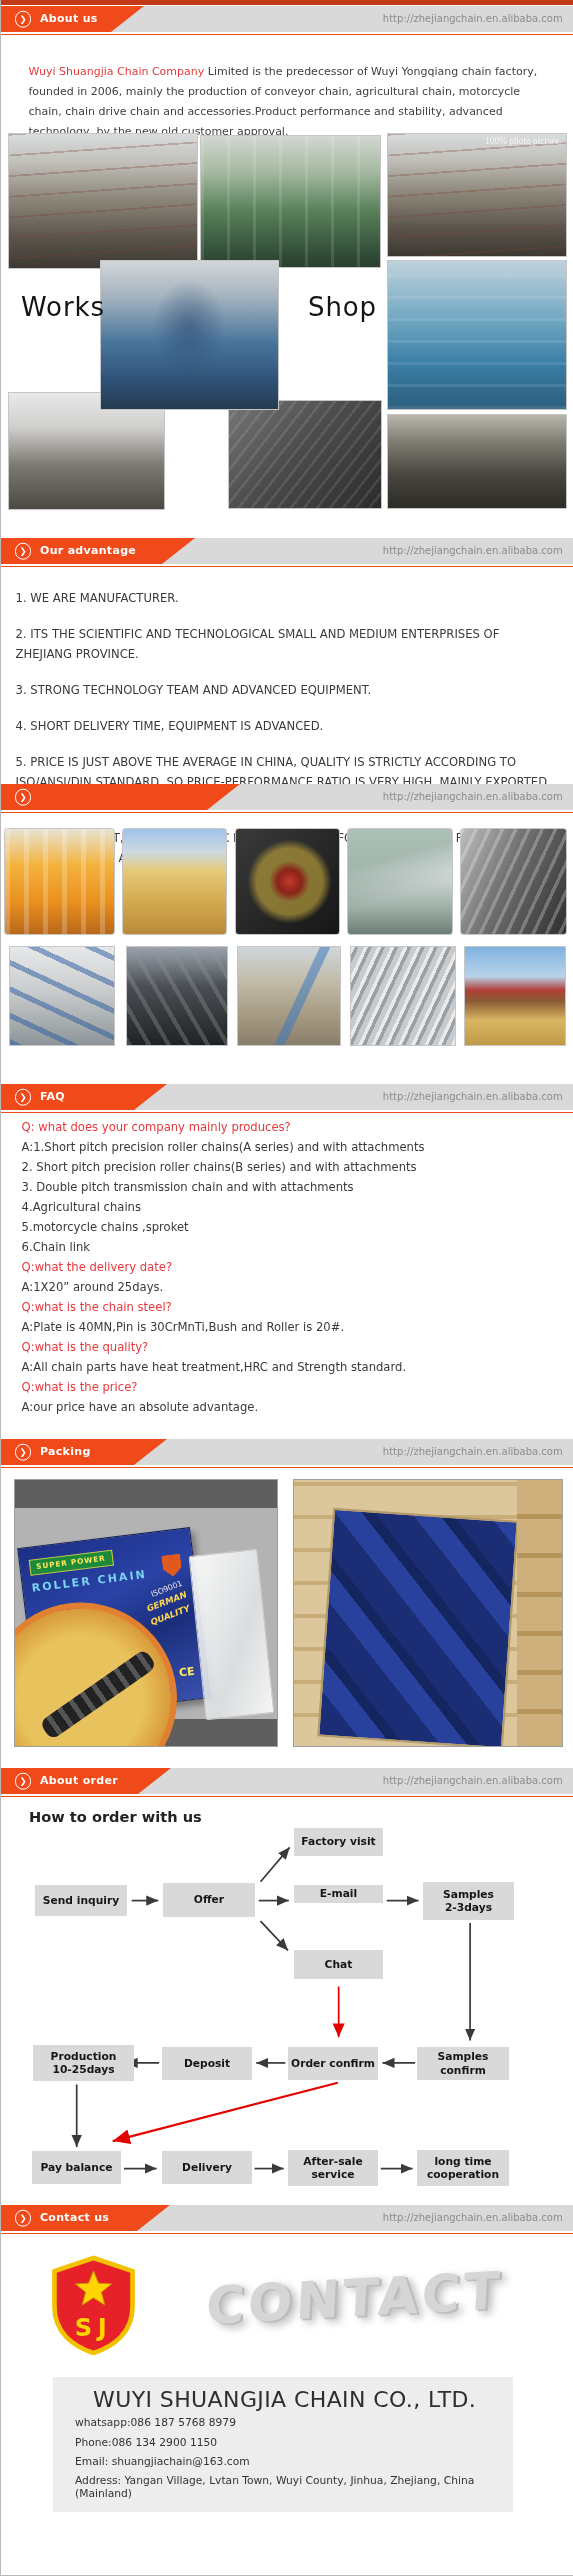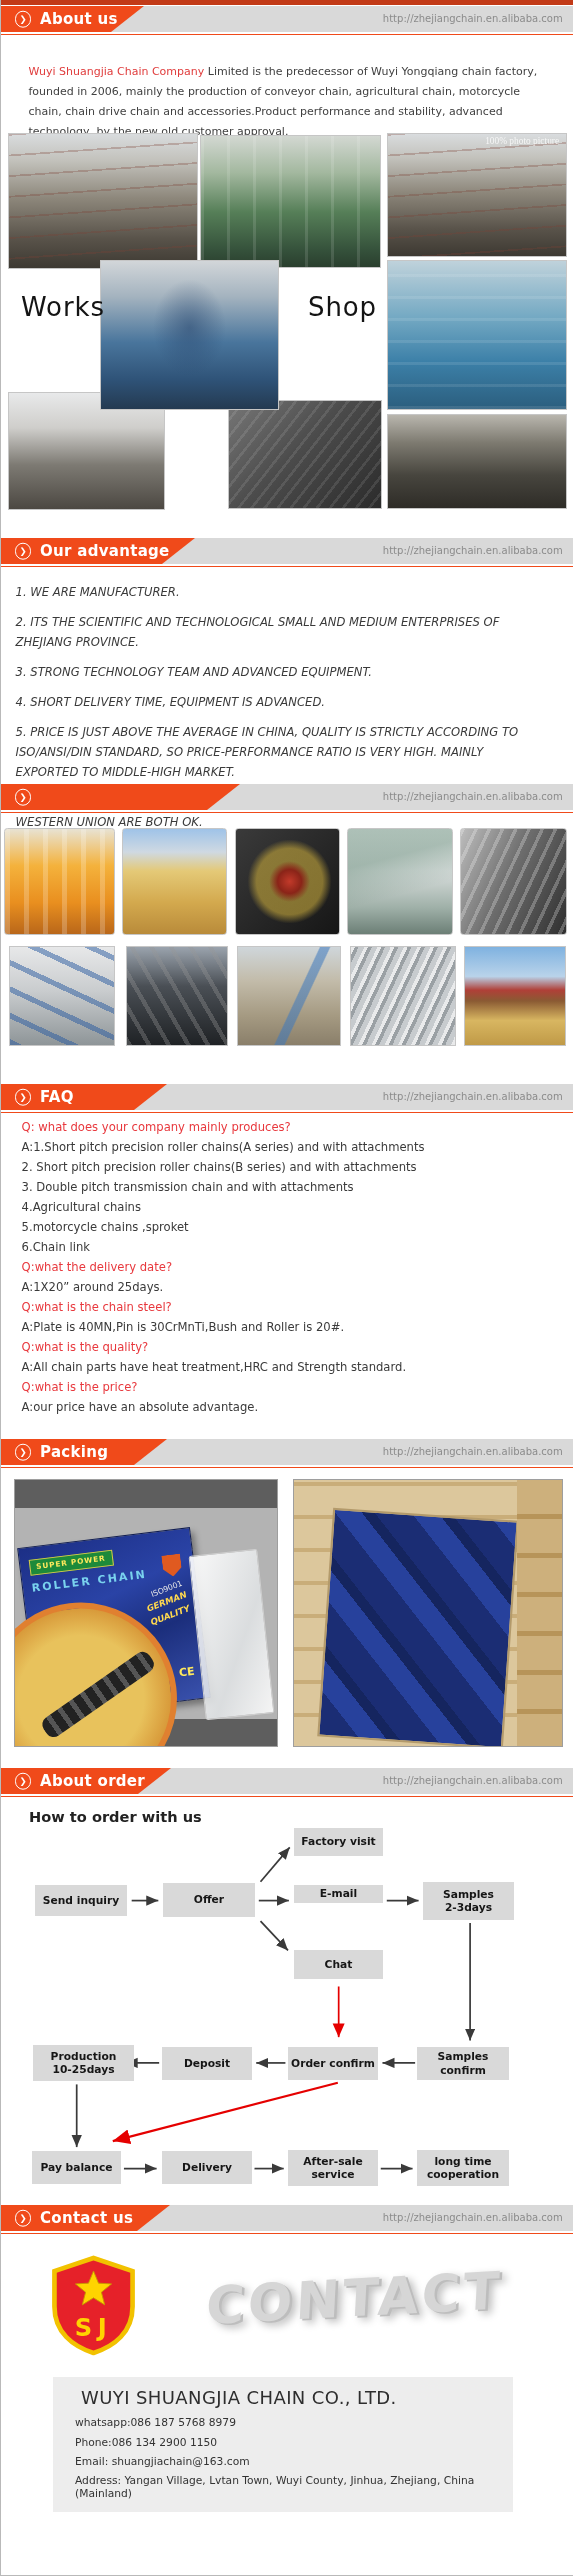--- a/index.html
+++ b/index.html
@@ -12,28 +12,28 @@
   .top-strip{position:absolute;top:0;left:0;right:0;height:5.2px;background:#c23a17;}
   .sec-header{position:absolute;left:0;width:572px;height:26px;}
   .hdr-grey{position:absolute;inset:0;background:#d9d9d9;}
   .hdr-orange{position:absolute;left:0;top:0;bottom:0;background:#f04a1a;}
   .hdr-slant{position:absolute;top:0;bottom:0;width:33px;background:#f04a1a;
              clip-path:polygon(0 0,100% 0,0 100%);}
   .hdr-icon{position:absolute;left:13.7px;top:50%;transform:translateY(-50%);
             width:14.6px;height:14.6px;border:1.7px solid #fff;border-radius:50%;
             color:#fff;font-size:8.6px;line-height:14.6px;text-align:center;font-weight:bold;}
   .hdr-title{position:absolute;left:39px;top:0;line-height:26px;color:#fff;
-             font-size:15px;font-weight:bold;letter-spacing:0.3px;white-space:nowrap;}
+             font-size:11px;font-weight:bold;letter-spacing:0.3px;white-space:nowrap;}
   .hdr-url{position:absolute;right:10.3px;top:0;line-height:26px;color:#8b8b8b;font-size:10px;white-space:nowrap;}
   .hdr-underline{position:absolute;left:0;right:0;top:27.5px;height:1.7px;background:#f04a1a;}
   
   .about-para{position:absolute;left:27.5px;top:62px;width:520px;font-size:11px;line-height:20px;color:#414141;}
   .red-lead{color:#e03c3c;}
   .adv-list{position:absolute;left:14.6px;top:572px;width:532px;font-size:11.6px;line-height:20px;color:#3a3a3a;}
-  .adv-list p{margin:10px 0 6px 0;font-style:italic;}
+  .adv-list p{margin:16px 0 6px 0;}
   .faq-list{position:absolute;left:20.6px;top:1117px;width:532px;font-size:11.6px;line-height:20px;color:#3a3a3a;}
   .faq-list div{white-space:nowrap;}
   .faq-q{color:#e8383d;}
   
   .ph{position:absolute;border:0.9px solid #c6c6c6;box-sizing:border-box;font-family:Liberation Serif, serif;}
   .rnd{border-radius:3.4px;}
   .g-shop1{background:
       repeating-linear-gradient(176deg,rgba(124,64,52,.30) 0 1.7px,rgba(0,0,0,0) 1.7px 20.6px),
       linear-gradient(180deg,#d9dcde 0%,#c2c1bb 20%,#8d877b 48%,#59534a 78%,#3d3932 100%);}
   .g-green{background:
@@ -116,21 +116,21 @@
   .crate-inner{position:absolute;left:31px;top:34px;width:182px;height:225px;transform:rotate(4deg);
                background:repeating-linear-gradient(48deg,#1b2d74 0 29px,#27419c 29px 50px,#15255f 50px 60px);
                border:2.6px solid #b39a6b;}
   .crate-side{position:absolute;right:0;top:0;width:45px;height:268px;
               background:repeating-linear-gradient(0deg,#cdb07c 0 34px,#b79459 34px 39px);}
   
   .contact-banner{position:absolute;left:206px;top:2267px;width:343px;font-size:52px;font-weight:800;
                   color:#d6d6d6;letter-spacing:3.4px;transform:skewX(-6deg) rotate(-3deg);
                   text-shadow:2.6px 1.7px 0 #bdbdbd,6px 4.3px 8.6px rgba(0,0,0,.28);}
   .contact-box{position:absolute;left:52px;top:2377px;width:460px;height:135px;background:#ededed;}
-  .contact-company{position:absolute;left:28px;top:10.3px;font-size:18px;color:#2e2e2e;letter-spacing:0.4px;}
+  .contact-company{position:absolute;left:40px;top:10.3px;font-size:22px;color:#2e2e2e;letter-spacing:0.4px;}
   .contact-line{position:absolute;left:22px;font-size:10.7px;color:#333;}
 </style>
 </head>
 <body>
 
 <div class="page">
   <div class="top-strip"></div>
 
   <div class="sec-header" style="top:6px">
     <div class="hdr-grey"></div>

